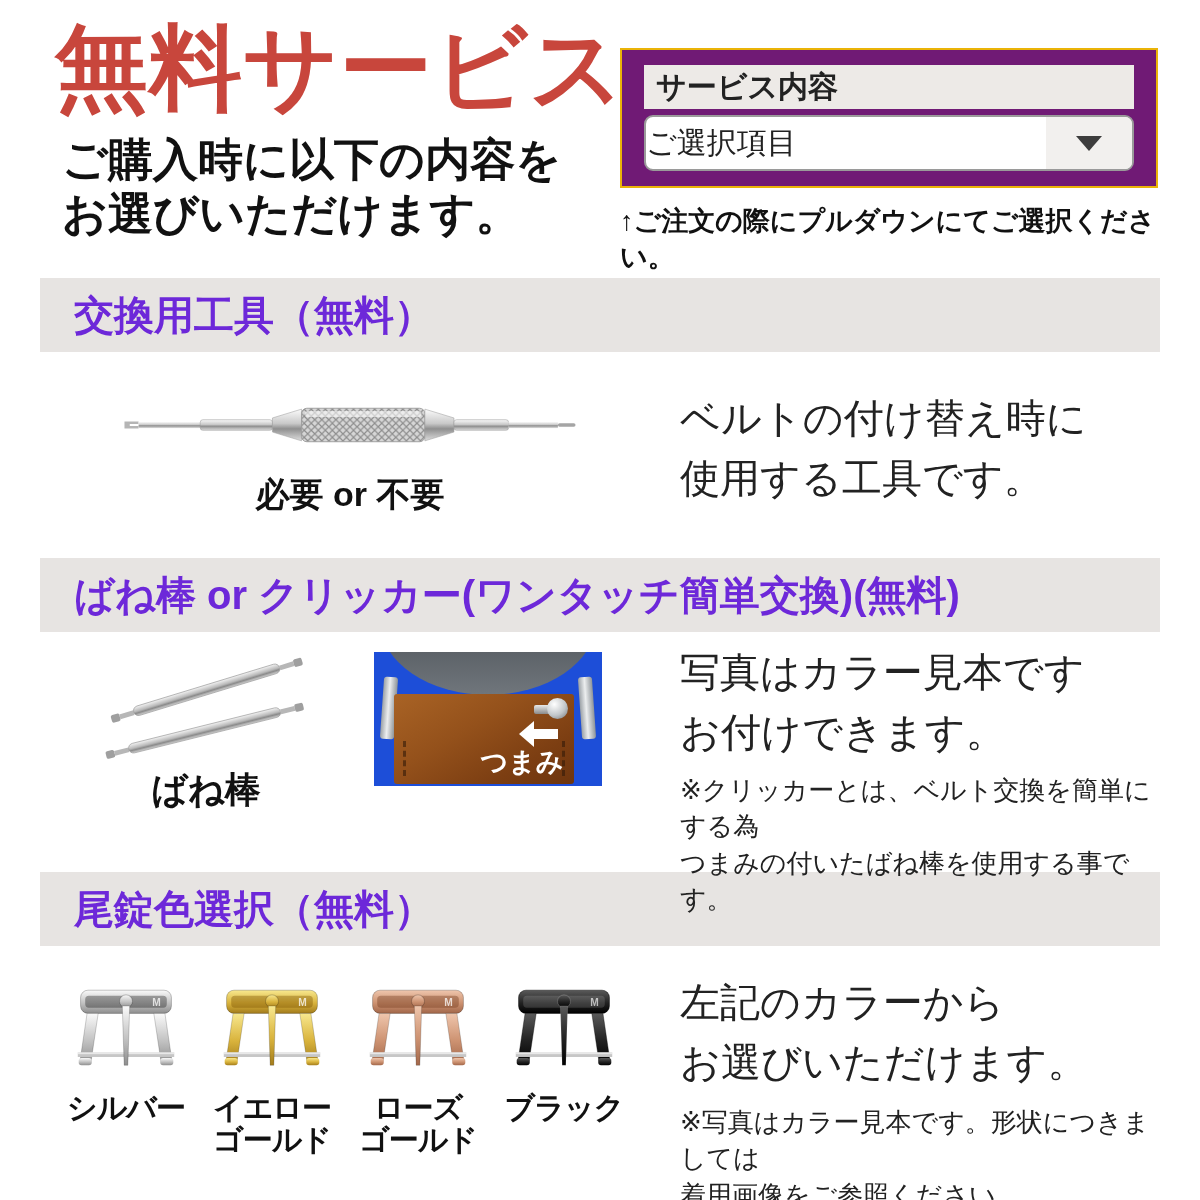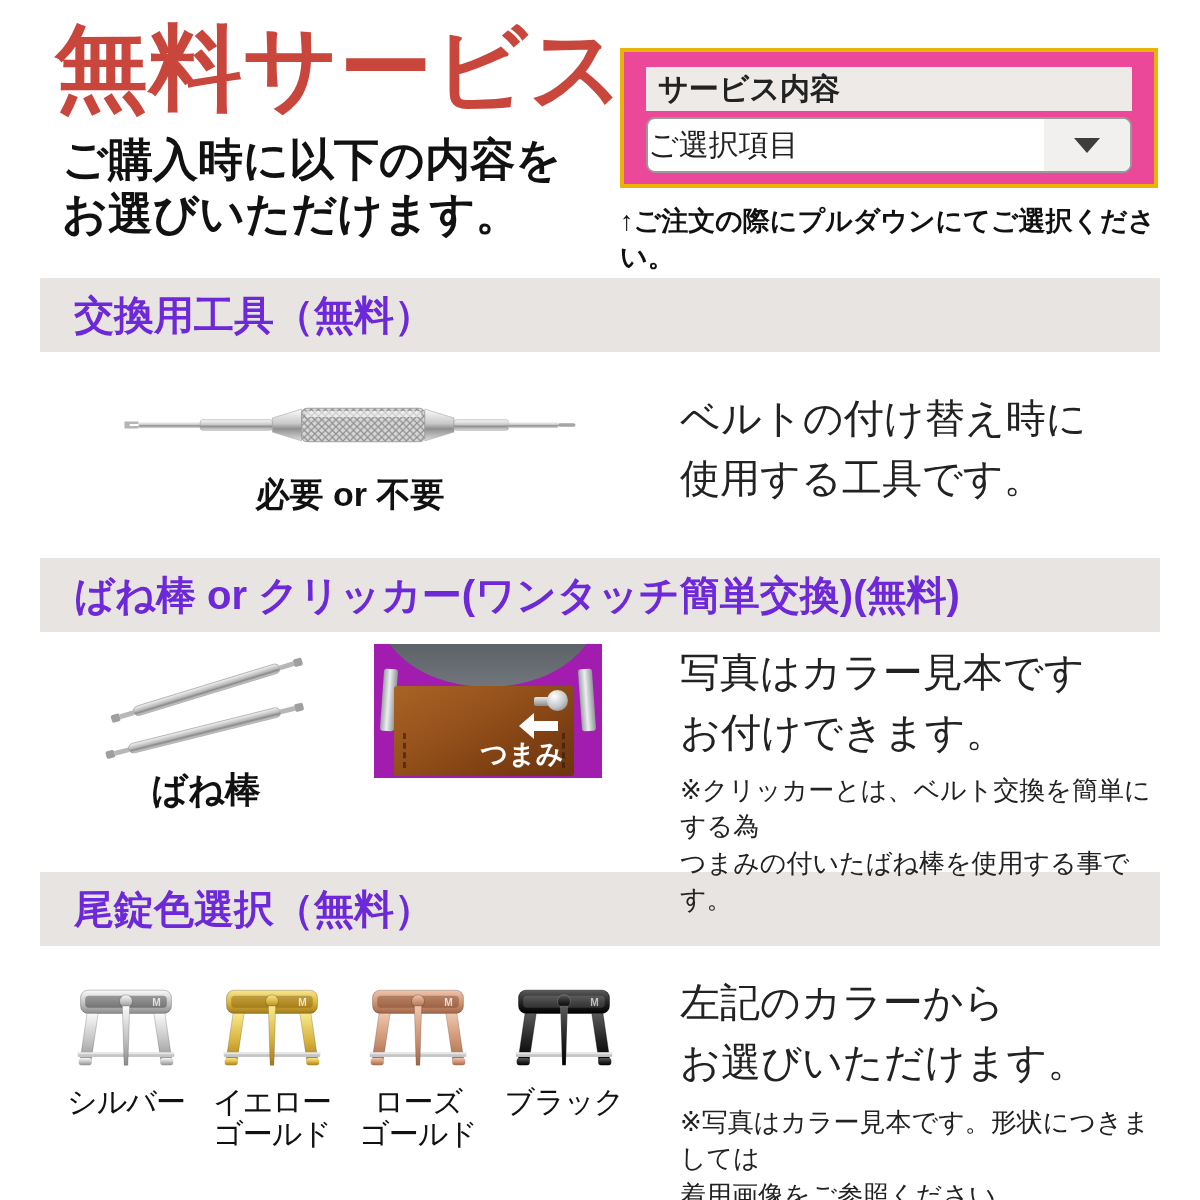--- a/index.html
+++ b/index.html
@@ -8,21 +8,21 @@
   .page{position:relative;width:1200px;height:1200px;border-radius:18px;}
 
   
   .top{position:relative;height:278px;}
   .main-title{position:absolute;left:55px;top:22px;font-size:93px;font-weight:900;
               color:#c8463c;line-height:1;letter-spacing:1px;}
   .subtitle{position:absolute;left:62px;top:133px;font-size:45px;font-weight:800;
             line-height:1.2;color:#111;}
 
   .panel{position:absolute;left:620px;top:48px;width:538px;height:140px;
-         border:4px solid #eab308;box-sizing:border-box;background:#ec4899;}
+         border:2px solid #eab308;box-sizing:border-box;background:#701a75;}
   .panel-label{position:absolute;left:22px;right:22px;top:15px;height:44px;
                background:#edeae7;font-size:30px;font-weight:bold;line-height:44px;
                padding-left:12px;color:#222;}
   .panel-select{position:absolute;left:22px;right:22px;top:65px;height:56px;
                 border:2px solid #9a9a9a;border-radius:9px;background:#fff;
                 display:flex;overflow:hidden;box-sizing:border-box;cursor:pointer;}
   .select-value{flex:1;font-size:30px;color:#222;display:flex;align-items:center;
                 }
   .select-btn{width:86px;background:#f2f0ee;display:flex;align-items:center;
               justify-content:center;}
@@ -51,21 +51,21 @@
   .tool-svg{width:474px;height:74px;display:block;margin:0 auto;}
   .fig-cap{font-size:34px;font-weight:800;margin-top:10px;color:#111;}
   .text-1{padding-top:36px;}
 
   
   .figs2{display:flex;justify-content:center;gap:60px;padding-top:0;}
   .fig-springbars{padding-top:12px;text-align:center;}
   .springbars-svg{width:215px;height:118px;display:block;margin:0 auto;}
   .fig-clicker{padding-top:4px;text-align:center;}
   .cap2{font-size:36px;font-weight:800;margin-top:4px;color:#111;}
-  .clicker{position:relative;width:228px;height:134px;overflow:hidden;background:#a21caf;margin:8px auto;}
+  .clicker{position:relative;width:228px;height:134px;overflow:hidden;background:#1d4ed8;margin:16px auto;}
   .case-arc{position:absolute;left:6px;top:-105px;width:216px;height:148px;
             border-radius:50%;background:linear-gradient(180deg,#2e3338,#70767c);}
   .lug{position:absolute;top:25px;width:14px;height:62px;border-radius:3px;
        background:linear-gradient(90deg,#9aa0a5,#eceeef 45%,#8d9398);}
   .lug-left{left:8px;transform:rotate(4deg);}
   .lug-right{right:8px;transform:rotate(-4deg);}
   .strap{position:absolute;left:20px;right:28px;top:42px;bottom:2px;border-radius:3px;
          background:linear-gradient(150deg,#a96325 0%,#94511b 40%,#7c3e12 75%,#6d350e 100%);}
   .stitch{position:absolute;top:52%;bottom:8px;width:0;border-left:3px dashed rgba(52,26,9,0.6);}
   .stitch-l{left:9px;} .stitch-r{right:9px;}
@@ -78,21 +78,21 @@
               border-top:13px solid transparent;border-bottom:13px solid transparent;
               border-right:15px solid #fff;}
   .tsumami{position:absolute;right:38px;top:92px;font-size:27px;font-weight:bold;color:#fff;}
   .text-2{padding-top:10px;}
   .note-2{margin-top:10px;}
 
   
   .figs3{display:flex;gap:22px;padding-left:24px;padding-top:38px;}
   .buckle-fig{width:124px;text-align:center;flex:none;}
   .buckle-svg{width:102px;height:94px;display:block;margin:0 auto;}
-  .buckle-cap{font-size:30px;font-weight:400;line-height:1.08;margin-top:8px;
+  .buckle-cap{font-size:30px;font-weight:700;line-height:1.08;margin-top:14px;
               letter-spacing:-1px;white-space:nowrap;color:#111;}
   .text-3{padding-top:26px;}
   .note-3{margin-top:12px;}
 </style>
 </head>
 <body>
 
 <div class="page">
 
   <div class="top">

